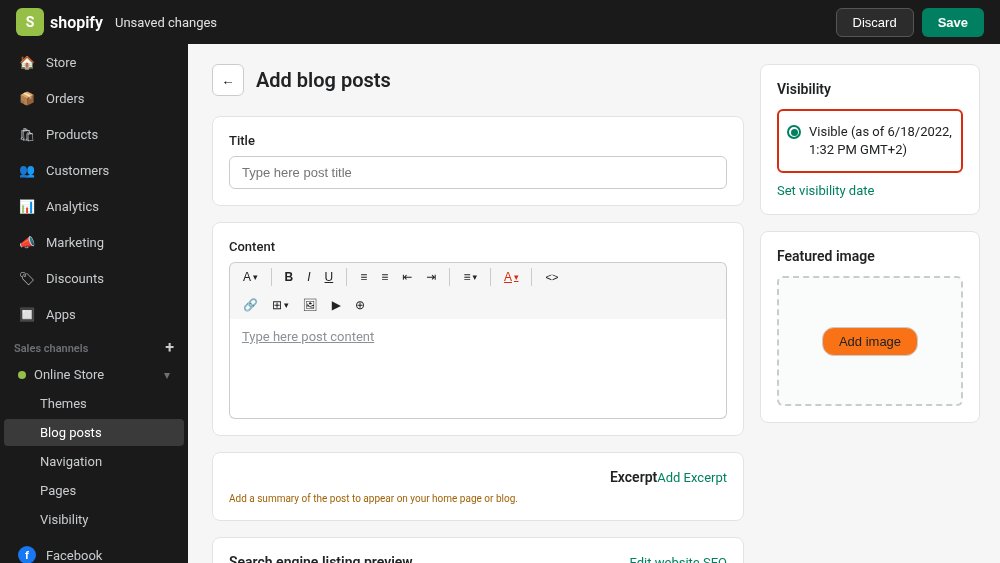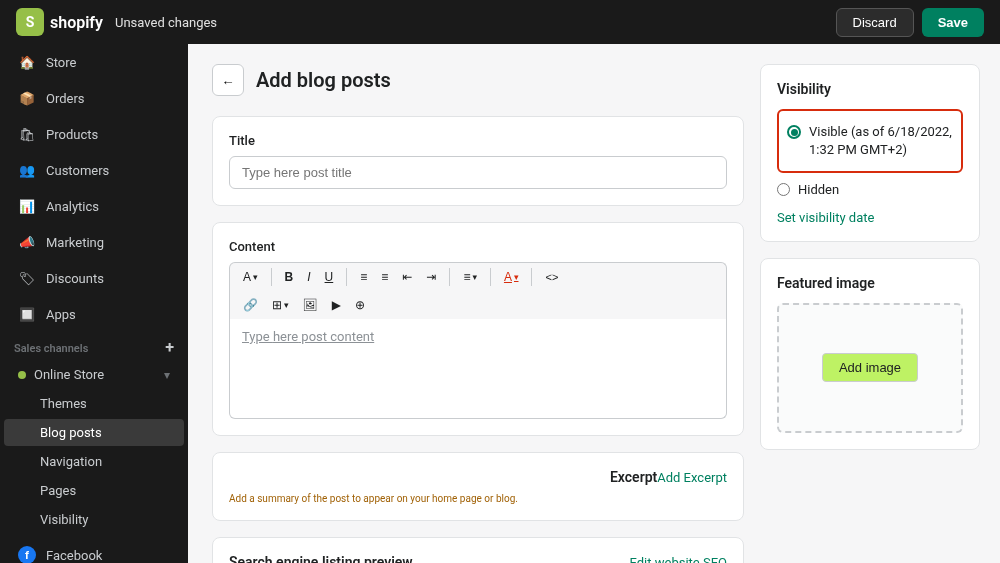--- a/index.html
+++ b/index.html
@@ -92,21 +92,21 @@
     .radio-item input[type="radio"] { margin-top: 2px; accent-color: #008060; }
     .radio-label { font-size: 13px; line-height: 1.4; }
     .visible-box { border: 2px solid #d72c0d; border-radius: 6px; padding: 12px 8px; display: flex; align-items: flex-start; gap: 8px; }
     .visible-radio { margin-top: 2px; width: 14px; height: 14px; border-radius: 50%; border: 2px solid #008060; background: #fff; display: flex; align-items: center; justify-content: center; flex-shrink: 0; }
     .visible-radio::after { content: ''; width: 7px; height: 7px; background: #008060; border-radius: 50%; display: block; }
     .set-visibility { color: #008060; font-size: 13px; cursor: pointer; margin-top: 10px; display: block; }
 
     
     .featured-image-title { font-size: 14px; font-weight: 600; margin-bottom: 12px; }
     .image-upload-area { border: 2px dashed #c9cccf; border-radius: 6px; min-height: 130px; display: flex; align-items: center; justify-content: center; background: #fafbfb; }
-    .add-image-btn { background: #bef264; border: 1px solid #c9cccf; border-radius: 4px; padding: 6px 16px; font-size: 13px; cursor: pointer; color: #202223; }
+    .add-image-btn { background: #f97316; border: 1px solid #c9cccf; border-radius: 12px; padding: 6px 16px; font-size: 13px; cursor: pointer; color: #202223; }
 
     
     .excerpt-header { display: flex; justify-content: flex-end; align-items: center; margin-bottom: 8px; }
     .excerpt-title { font-size: 14px; font-weight: 600; }
     .add-excerpt-link { color: #008060; font-size: 13px; cursor: pointer; }
     .excerpt-desc { color: #a16207; font-size: 10px; }
 
     
     .seo-header { display: flex; justify-content: space-between; align-items: center; }
     .seo-title { font-size: 14px; font-weight: 600; }
@@ -266,24 +266,20 @@
     <div class="right-col">
 
       <div class="card">
         <div class="visibility-title">Visibility</div>
 
         <div class="visible-box">
           <div class="visible-radio"></div>
           <span class="radio-label">Visible (as of 6/18/2022, 1:32 PM GMT+2)</span>
         </div>
 
-        <div class="radio-item" style="margin-top:8px;">
-          <input type="radio" name="visibility" style="">
-          <span class="radio-label">Hidden</span>
-        </div>
 
         <span class="set-visibility">Set visibility date</span>
       </div>
 
       <div class="card">
         <div class="featured-image-title">Featured image</div>
         <div class="image-upload-area">
           <button class="add-image-btn">Add image</button>
         </div>
       </div>

